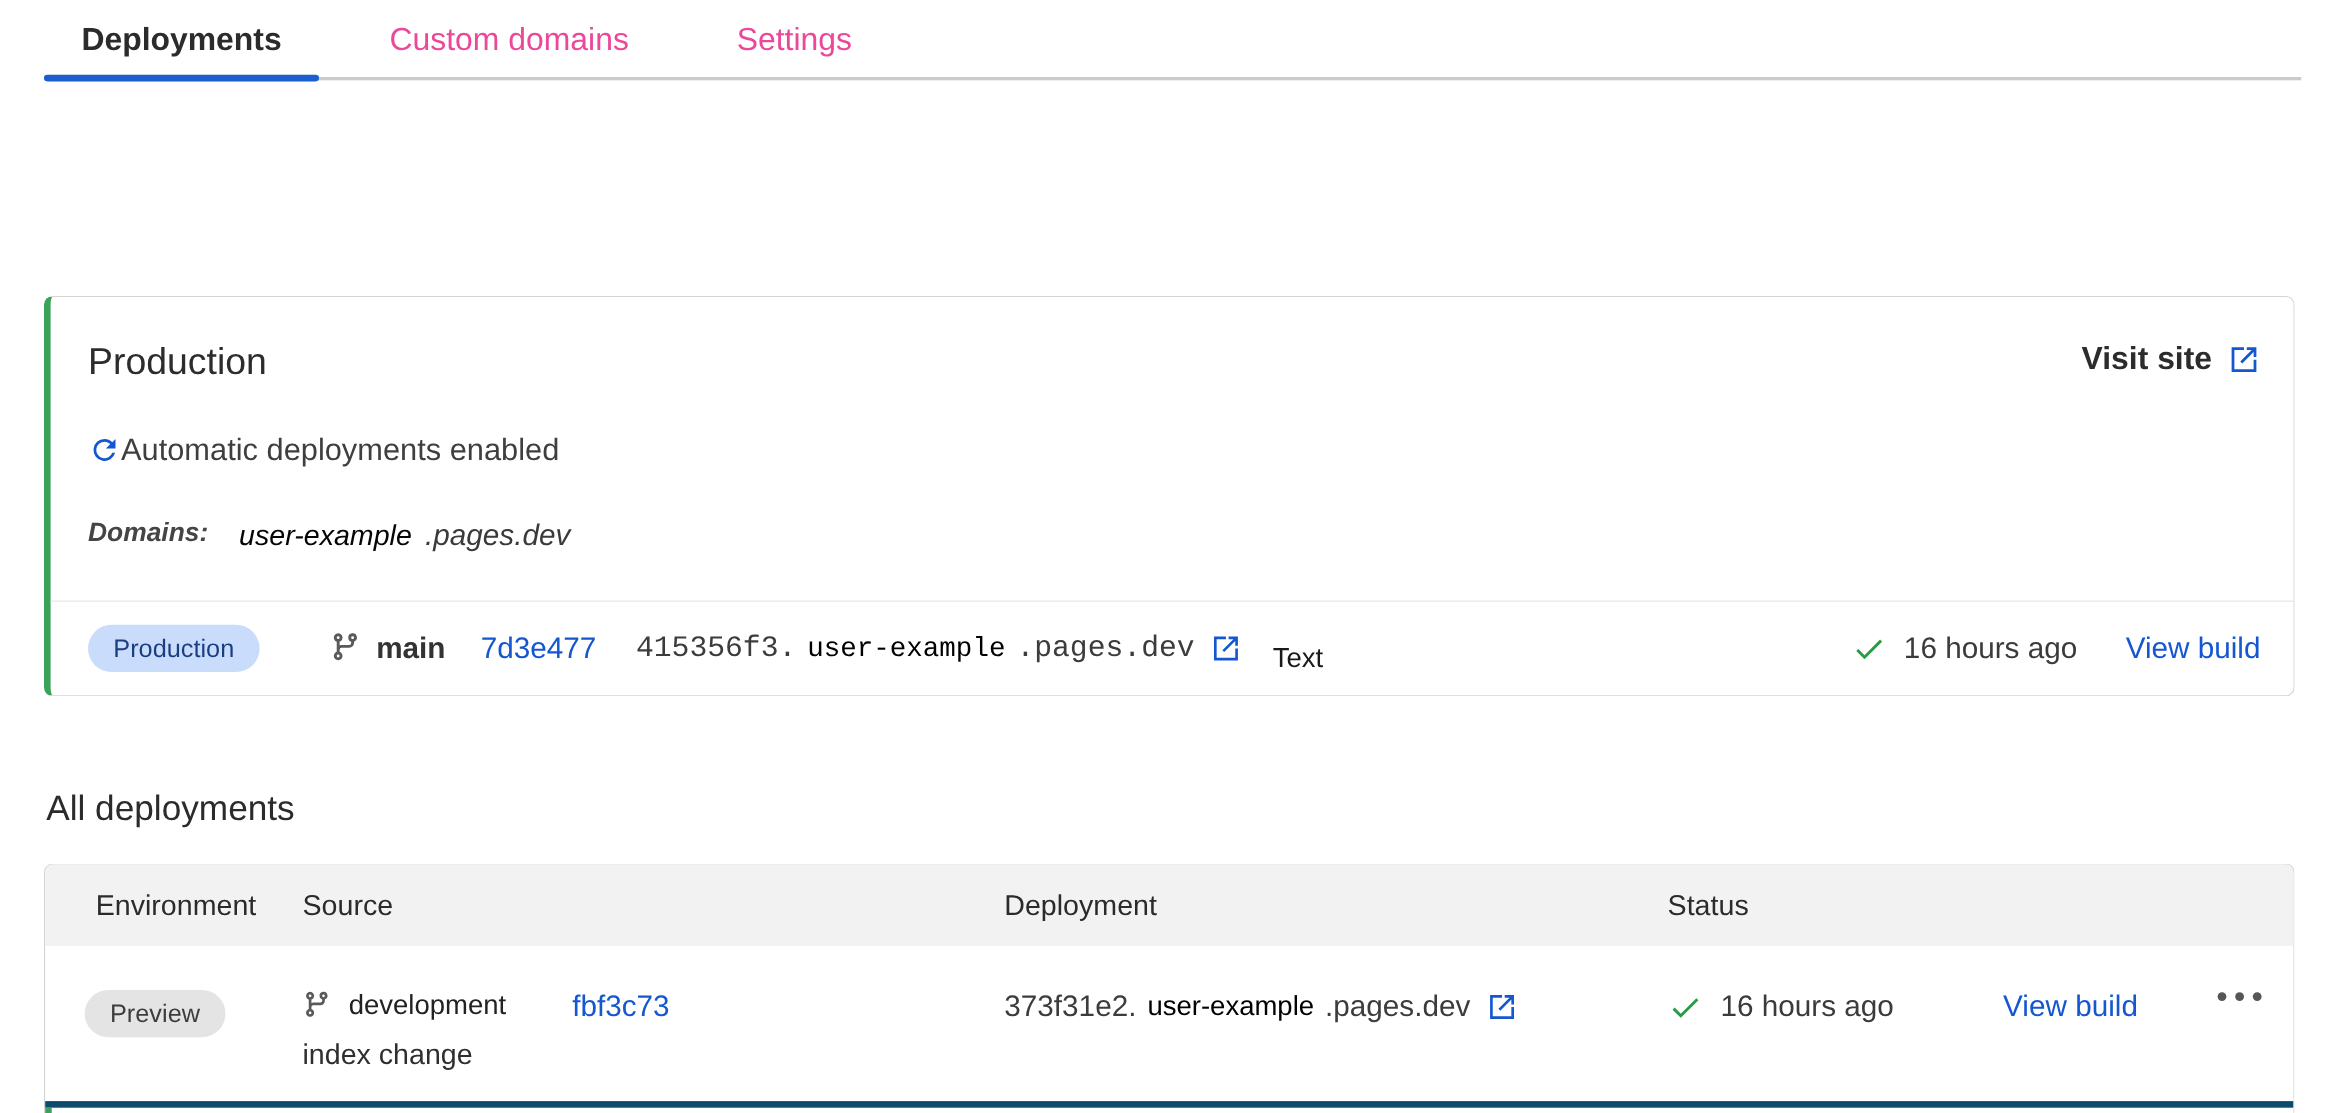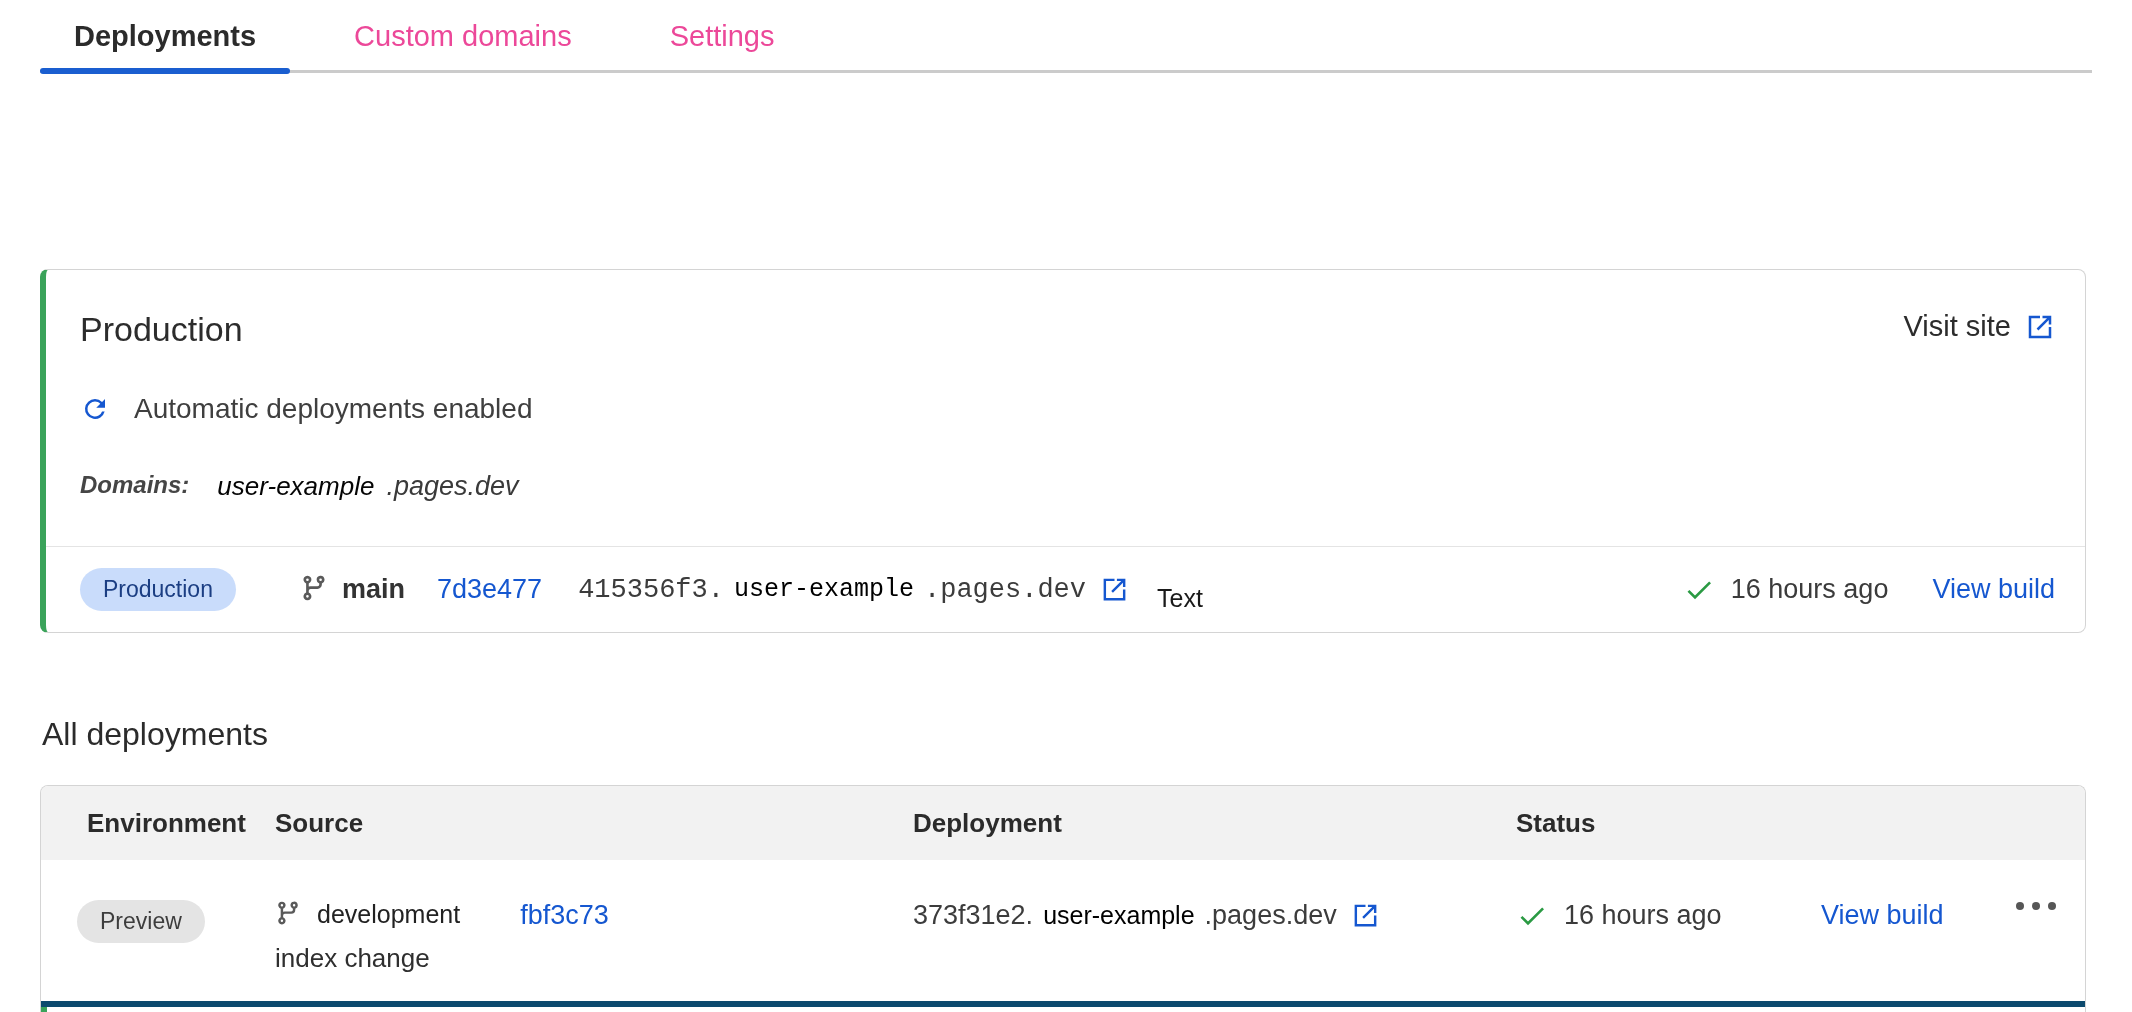--- a/index.html
+++ b/index.html
@@ -15,23 +15,23 @@
   .tab.active::after { content:""; position:absolute; left:0; right:0; bottom:-1px; height:6px;
       background:var(--accent-blue,#1557d0); border-radius:3px; z-index:2; }
 
   
   .prod-card { position:absolute; left:40px; top:233px; width:2046px;
       border:1px solid #d4d4d4; border-left:6px solid var(--card-accent-green,#3aa35a);
       border-radius:8px; background:#fff;margin-top:36px; }
   .card-top { padding:40px 30px 0 34px; }
   .card-head { display:flex; justify-content:space-between; align-items:flex-start; }
   .card-title { font-size:34px; font-weight:500; color:#2c2c2c; }
-  .visit-link { display:inline-flex; align-items:center; gap:14px; font-size:29px; font-weight:400;
+  .visit-link { display:inline-flex; align-items:center; gap:14px; font-size:29px; font-weight:700;
       color:#2c2c2c; text-decoration:none; cursor:pointer; }
-  .auto-row { margin-top:44px; display:flex; align-items:center; gap:24px; font-size:28px; color:#3f3f3f; }
+  .auto-row { margin-top:44px; display:flex; align-items:center; font-size:28px; color:#3f3f3f; }
   .domains-row { margin-top:46px; display:flex; align-items:flex-start;font-style:italic; }
   .domains-label { font-size:24px; font-weight:700; color:#454545; }
   .domain-name { margin-left:28px; font-size:26px; color:#050505; }
   .domain-suffix { margin-left:12px; font-size:27px; color:#3a3a3a; }
   .deploy-row { margin-top:44px; border-top:1px solid #e4e4e4; height:86px;
       display:flex; align-items:center; padding:0 30px 0 34px; }
 
   .badge { display:inline-block; border-radius:999px; font-size:23px; padding:8px 23px; white-space:nowrap; }
   .badge-production { background:var(--production-badge-bg,#c9dcfb); color:var(--production-badge-text,#1b3e83); }
   .badge-preview { background:var(--preview-badge-bg,#e4e4e4); color:var(--preview-badge-text,#3d3d3d); }
@@ -48,21 +48,21 @@
   .row-right { margin-left:auto; display:inline-flex; align-items:center; }
   .time-text { font-size:27px; color:#3b3b3b; margin-left:16px; white-space:nowrap; }
   .view-build { margin-left:44px; }
 
   
   .all-heading { position:absolute; left:42px; top:716px; font-size:32px; font-weight:500; color:#2b2b2b; }
   .dep-table { position:absolute; left:40px; top:785px; width:2046px;
       border:1px solid #d4d4d4; border-bottom:none; border-radius:8px 8px 0 0; background:#fff; overflow:hidden; }
   .t-grid { display:grid; grid-template-columns:234px 638px 603px 305px 195px 1fr; }
   .thead { background:#f2f2f2; height:74px; align-items:center; }
-  .th { font-size:26px; font-weight:700; color:#2b2b2b; }
+  .th { font-size:26px; font-weight:400; color:#2b2b2b; }
   .th-env { padding-left:46px; }
   .trow { height:147px; border-bottom:6px solid #0c4a6e; align-items:start; }
   .cell { padding-top:40px; }
   .cell-env { padding-left:36px; }
   .cell-line { display:flex; align-items:flex-start; }
   .commit-link-row { margin-left:60px; }
   .src-branch { font-size:25px; color:#222; margin-left:16px; }
   .commit-msg { font-size:26px; color:#2f2f2f; margin-top:12px; }
   .menu-btn { display:inline-flex; align-items:center; gap:8px; background:none; border:none; cursor:pointer; padding:12px 0; }
   .dot { width:8px; height:8px; border-radius:50%; background:#565656; }

